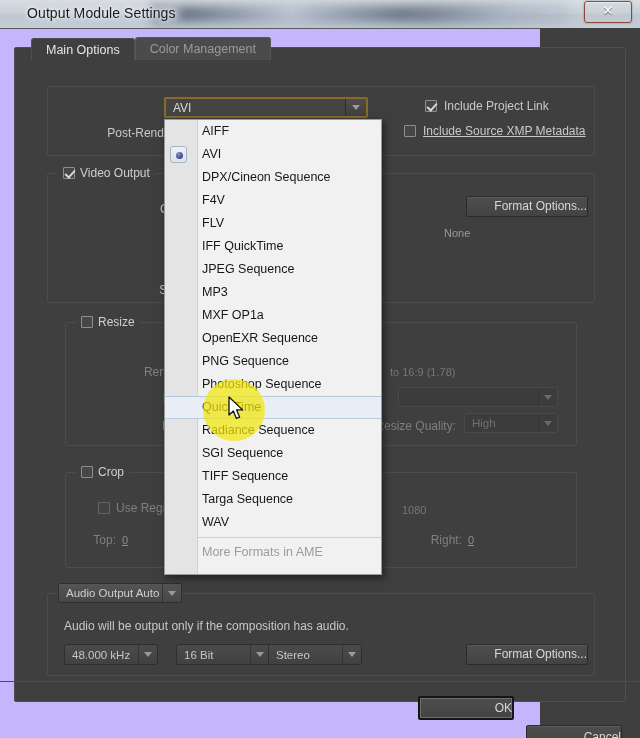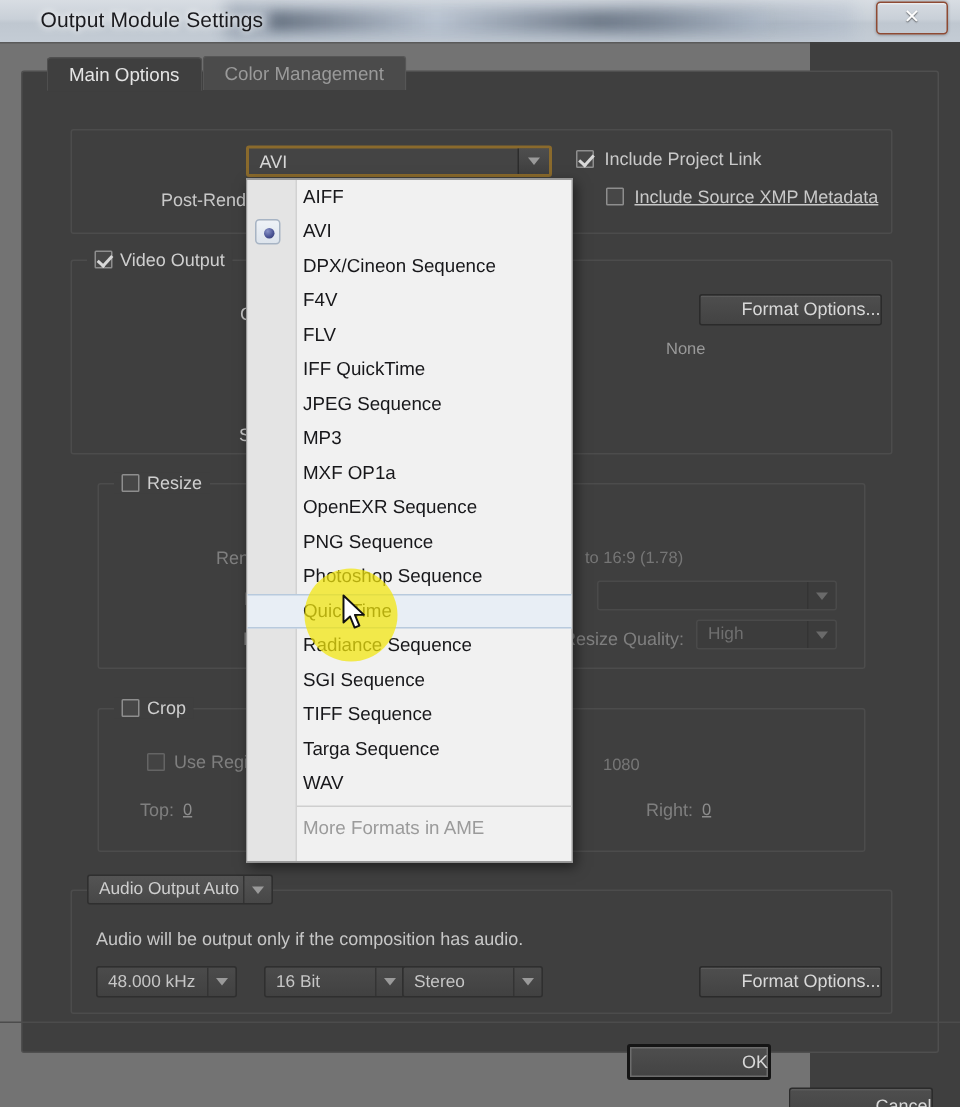--- a/index.html
+++ b/index.html
@@ -44,21 +44,21 @@
   }
   .tb-close span{
     display:block;text-align:center;line-height:18px;
     font-size:13px;font-weight:bold;color:#fff;
     text-shadow:0 1px 1px rgba(0,0,0,.6);
   }
 
   
   .dialog{
     position:absolute;left:0;top:28px;width:540px;height:710px;
-    background:#737373;
+    background:#c4b5fd;
     border-top:1px solid #5a5a5a;
     box-sizing:border-box;
   }
   .inner-frame{
     position:absolute;left:14px;top:18px;width:612px;height:655px;
     border:1px solid #4f4f4f;border-radius:2px;
     background:#3f3f3f;box-sizing:border-box;
   }
 
   
@@ -210,21 +210,21 @@
 
       <div class="tabs">
         <div class="tab active">Main Options</div>
         <div class="tab inactive">Color Management</div>
       </div>
 
       <div class="group" style="left:32px;top:38px;width:548px;height:70px;">
         <div class="lbl" style="left:68px;top:14px;width:98px;">Format:</div>
         <div class="lbl" style="left:20px;top:39px;width:146px;">Post-Render Action:</div>
 
-        <div style="position:absolute;left:336px;top:12px;display:flex;align-items:center;gap:7px;justify-content:space-between;">
+        <div style="position:absolute;left:377px;top:12px;display:flex;align-items:center;gap:7px;justify-content:space-between;">
           <span class="cbx checked"></span>
           <span style="font-size:12px;color:#c9c9c9;">Include Project Link</span>
         </div>
         <div style="position:absolute;left:356px;top:37px;display:flex;align-items:center;gap:7px;">
           <span class="cbx"></span>
           <span style="font-size:12px;color:#c9c9c9;text-decoration:underline;">Include Source XMP Metadata</span>
         </div>
       </div>
 
       <div class="group" style="left:32px;top:125px;width:548px;height:130px;">

